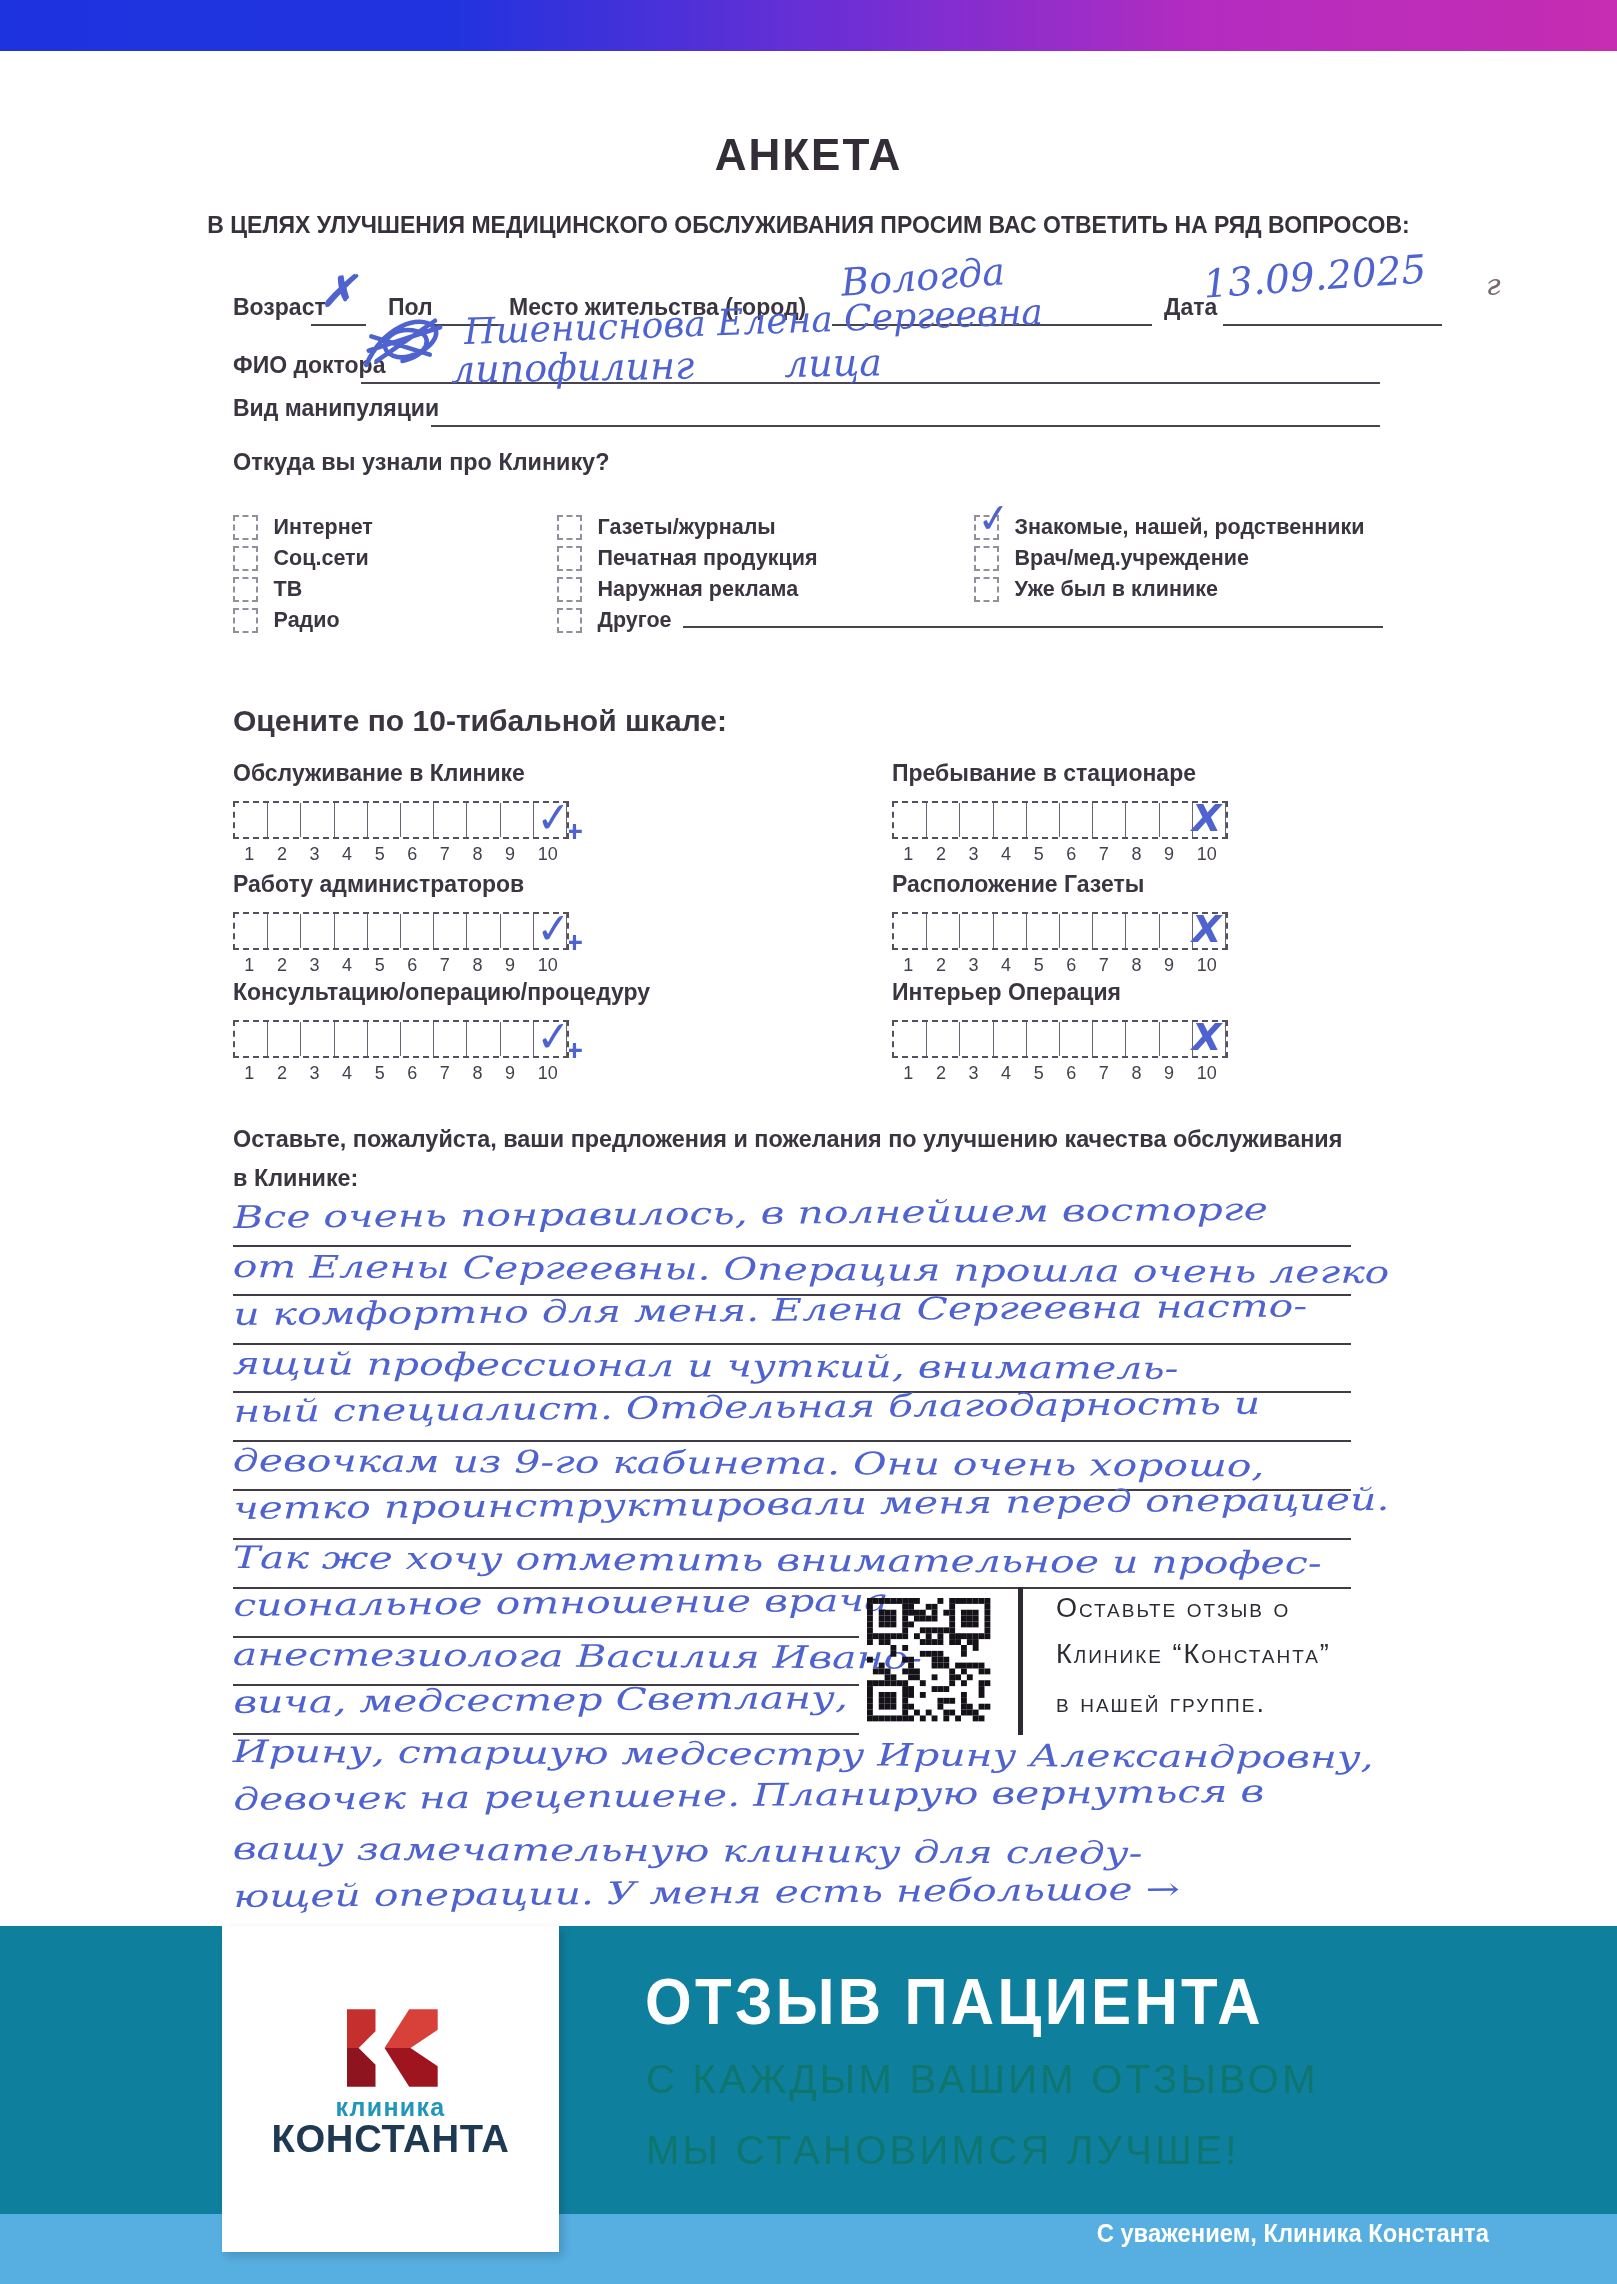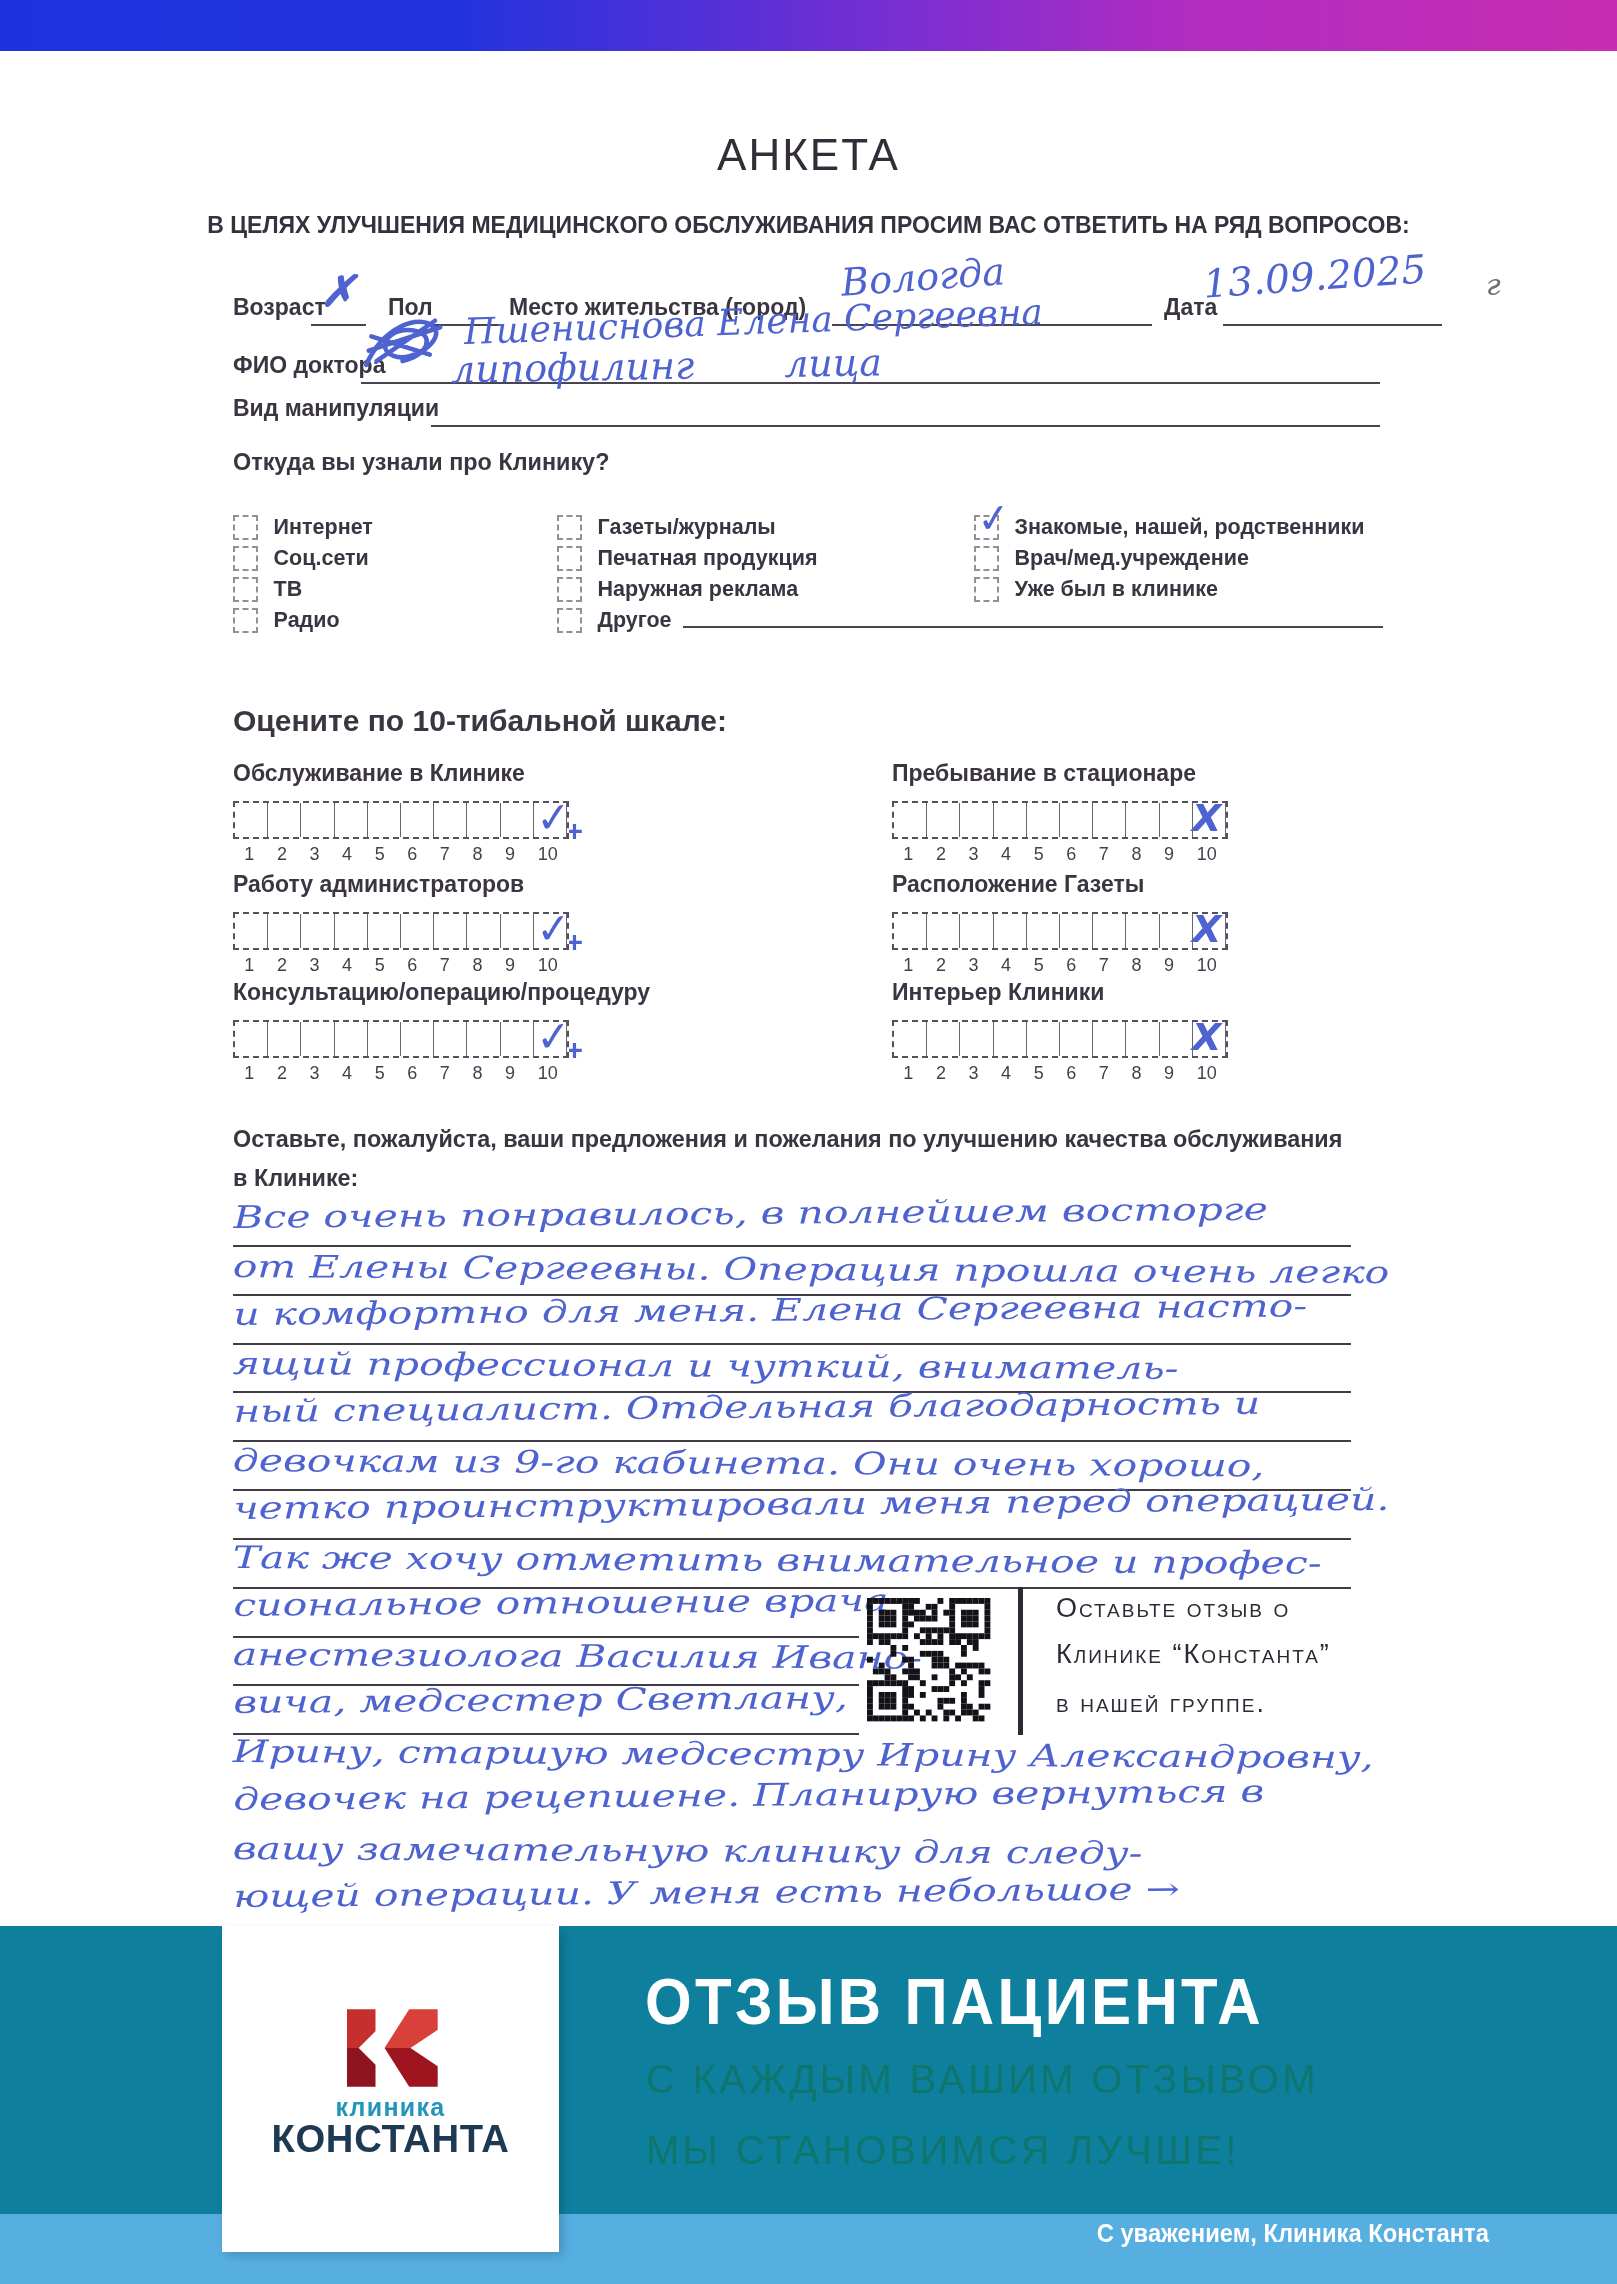--- a/index.html
+++ b/index.html
@@ -3,21 +3,21 @@
 <meta charset="utf-8">
 <style>
   html,body{margin:0;padding:0;background:#e8e8e8;}
   .page{position:relative;width:1617px;height:2284px;background:#ffffff;overflow:hidden;
         font-family:"Liberation Sans",sans-serif;color:#37313e;}
   .abs{position:absolute;}
   
   .grad-bar{left:0;top:0;width:1617px;height:51px;
     background:linear-gradient(90deg,var(--grad-l,#1e33e0) 0%,#2133de 28%,#7a2ed2 56%,#b32cc0 74%,var(--grad-r,#c62db2) 100%);}
   
-  .title{left:0;top:130px;width:1617px;text-align:center;font-size:44px;font-weight:400;letter-spacing:2px;color:#332d38;}
+  .title{left:0;top:130px;width:1617px;text-align:center;font-size:44px;font-weight:700;letter-spacing:2px;color:#332d38;}
   .subtitle{left:0;top:212px;width:1617px;text-align:center;font-size:23px;font-weight:700;color:#37313e;}
   .lbl{font-size:23px;font-weight:700;color:#3b3542;white-space:nowrap;}
   .uline{border-bottom:2px solid #4a4450;height:0;}
   .ink{font-family:"DejaVu Serif",serif;font-style:italic;color:var(--ink,#4e63cf);white-space:nowrap;}
   .pencil{color:#756a70;}
   
   .src-col{display:flex;flex-direction:column;gap:9px;}
   .src-item{display:flex;align-items:center;height:22px;}
   .cbox{position:relative;width:21px;height:21px;border:2px dashed #948e9c;margin-right:15.6px;flex:0 0 auto;background:#fff;}
   .cbox .mark{position:absolute;left:1.3px;top:-22px;font-size:40px;font-weight:700;color:var(--ink,#4e63cf);
@@ -285,21 +285,21 @@
           <span>4</span>
           <span>5</span>
           <span>6</span>
           <span>7</span>
           <span>8</span>
           <span>9</span>
           <span>10</span>
         </div>
       </div>
       <div class="abs scale" style="left: 892px; top: 979px;">
-        <div class="slabel">Интерьер Клиники</div>
+        <div class="slabel">Интерьер Операция</div>
         <div class="boxes">
           <div class="cell"></div>
           <div class="cell"></div>
           <div class="cell"></div>
           <div class="cell"></div>
           <div class="cell"></div>
           <div class="cell"></div>
           <div class="cell"></div>
           <div class="cell"></div>
           <div class="cell"></div>

